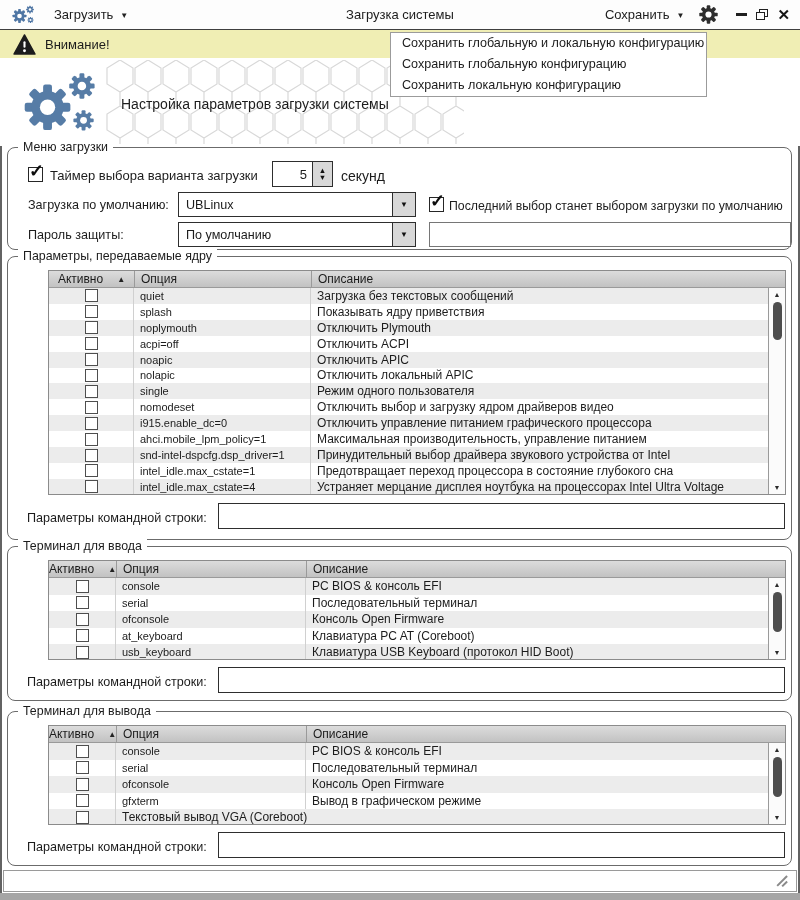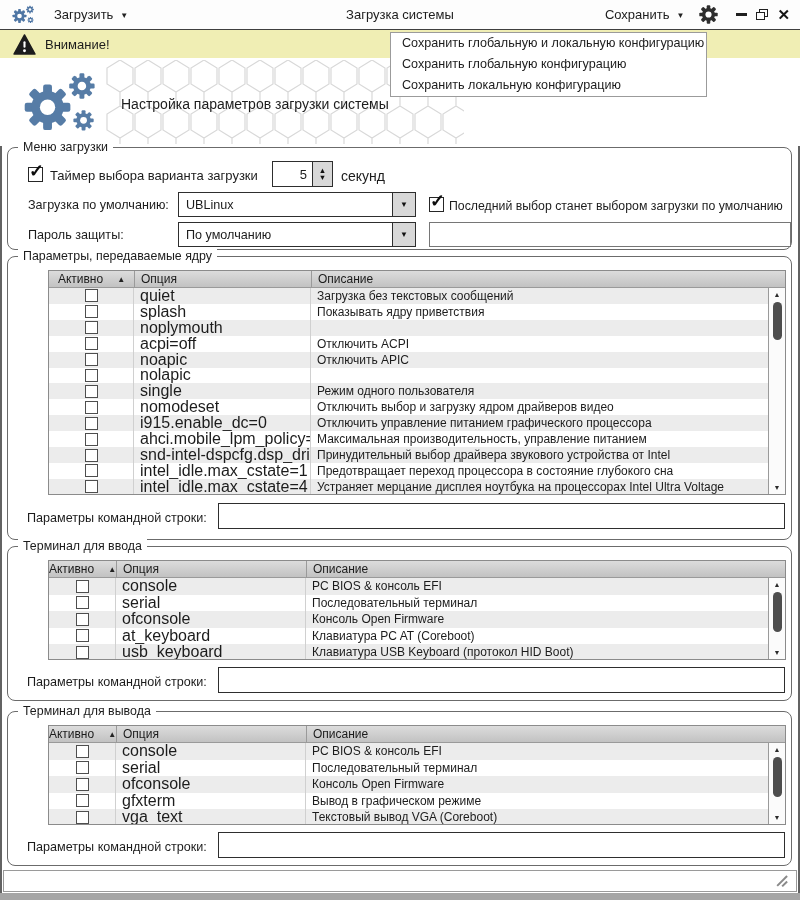--- a/index.html
+++ b/index.html
@@ -68,21 +68,21 @@
   .t1 .c-option{flex:0 0 177px;width:177px}
   .t2 .c-active{flex:0 0 67px;width:67px}
   .t2 .c-option{flex:0 0 190px;width:190px}
   .tbody{position:absolute;left:0;top:17px;right:0;bottom:0;overflow:hidden}
   .t-row{display:flex;align-items:center}
   .t1 .t-row{height:15.92px}
   .t2 .t-row{height:16.5px}
   .tbody div.t-row:nth-of-type(odd){background:#ececec}
   .td{height:100%;display:flex;align-items:center;box-sizing:border-box;overflow:hidden;white-space:nowrap}
   .td-active{justify-content:center;border-right:1px solid #d0d0d0}
-  .td-option{font-size:16px;padding-left:6px;border-right:1px solid #d0d0d0}
+  .td-option{font-size:11px;padding-left:6px;border-right:1px solid #d0d0d0}
   .td-desc{font-size:12px;padding-left:6px}
   
   .vscroll{position:absolute;top:17px;right:0;bottom:0;width:17px;border-left:1px solid #9a9a9a;
            background:#fbfbfb;display:flex;flex-direction:column;align-items:center;box-sizing:border-box}
   .sbtn{height:13px;font-size:7px;color:#2c2c2c;display:flex;align-items:center;justify-content:center;width:100%;flex:0 0 auto}
   .sthumb{width:9px;height:38px;background:#4d4d4d;border-radius:4.5px;margin-top:1px}
   .t2 .sthumb{height:40px}
   .sdown{margin-top:auto}
   
   .statusbar{position:absolute;left:3px;top:870px;width:794px;height:22px;border:1px solid #9a9a9a;background:#fff;box-sizing:border-box}
@@ -228,40 +228,42 @@
               <span class="cb"></span>
             </div>
             <div class="td c-option td-option">splash</div>
             <div class="td c-desc td-desc">Показывать ядру приветствия</div>
           </div>
           <div class="t-row">
             <div class="td c-active td-active">
               <span class="cb"></span>
             </div>
             <div class="td c-option td-option">noplymouth</div>
+            <div class="td c-desc td-desc">Отключить Plymouth</div>
           </div>
           <div class="t-row">
             <div class="td c-active td-active">
               <span class="cb"></span>
             </div>
             <div class="td c-option td-option">acpi=off</div>
             <div class="td c-desc td-desc">Отключить ACPI</div>
           </div>
           <div class="t-row">
             <div class="td c-active td-active">
               <span class="cb"></span>
             </div>
             <div class="td c-option td-option">noapic</div>
             <div class="td c-desc td-desc">Отключить APIC</div>
           </div>
           <div class="t-row">
             <div class="td c-active td-active">
               <span class="cb"></span>
             </div>
             <div class="td c-option td-option">nolapic</div>
+            <div class="td c-desc td-desc">Отключить локальный APIC</div>
           </div>
           <div class="t-row">
             <div class="td c-active td-active">
               <span class="cb"></span>
             </div>
             <div class="td c-option td-option">single</div>
             <div class="td c-desc td-desc">Режим одного пользователя</div>
           </div>
           <div class="t-row">
             <div class="td c-active td-active">
@@ -417,21 +419,20 @@
             <div class="td c-active td-active">
               <span class="cb"></span>
             </div>
             <div class="td c-option td-option">gfxterm</div>
             <div class="td c-desc td-desc">Вывод в графическом режиме</div>
           </div>
           <div class="t-row">
             <div class="td c-active td-active">
               <span class="cb"></span>
             </div>
-            <div class="td c-option td-option">vga_text</div>
             <div class="td c-desc td-desc">Текстовый вывод VGA (Coreboot)</div>
           </div>
         </div>
       <div class="vscroll">
         <div class="sbtn">▲</div>
         <div class="sthumb"></div>
         <div class="sbtn sdown">▼</div>
       </div>
     </div>
 

